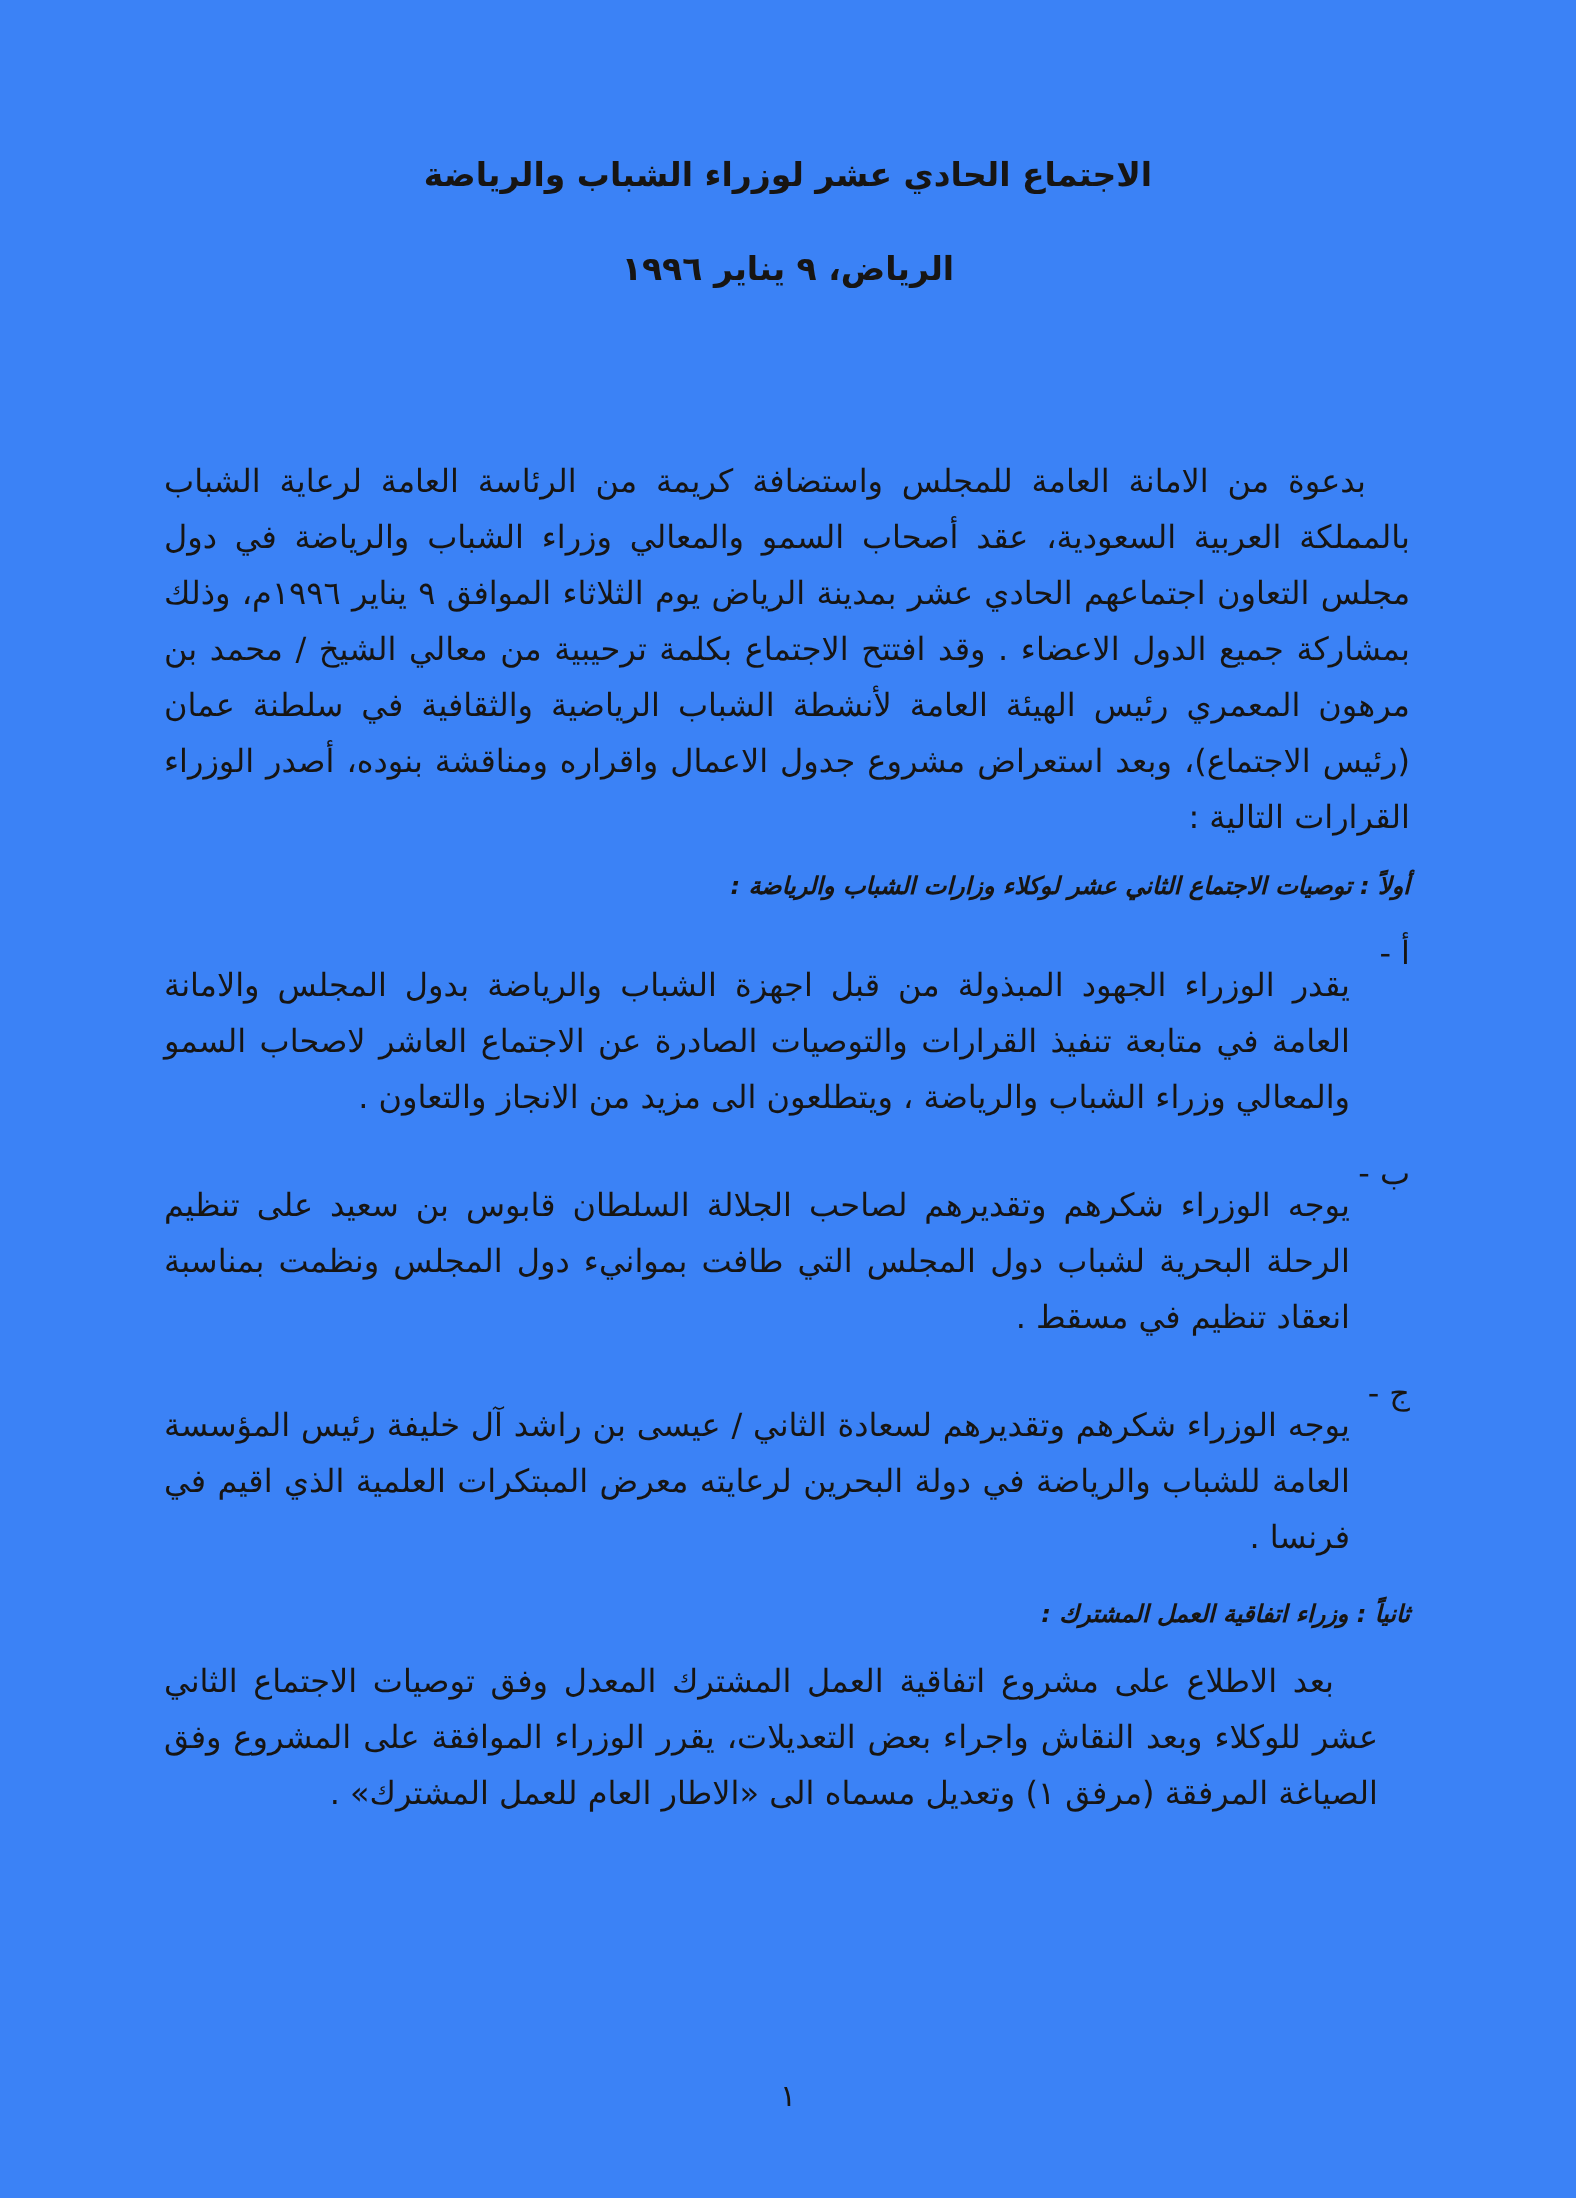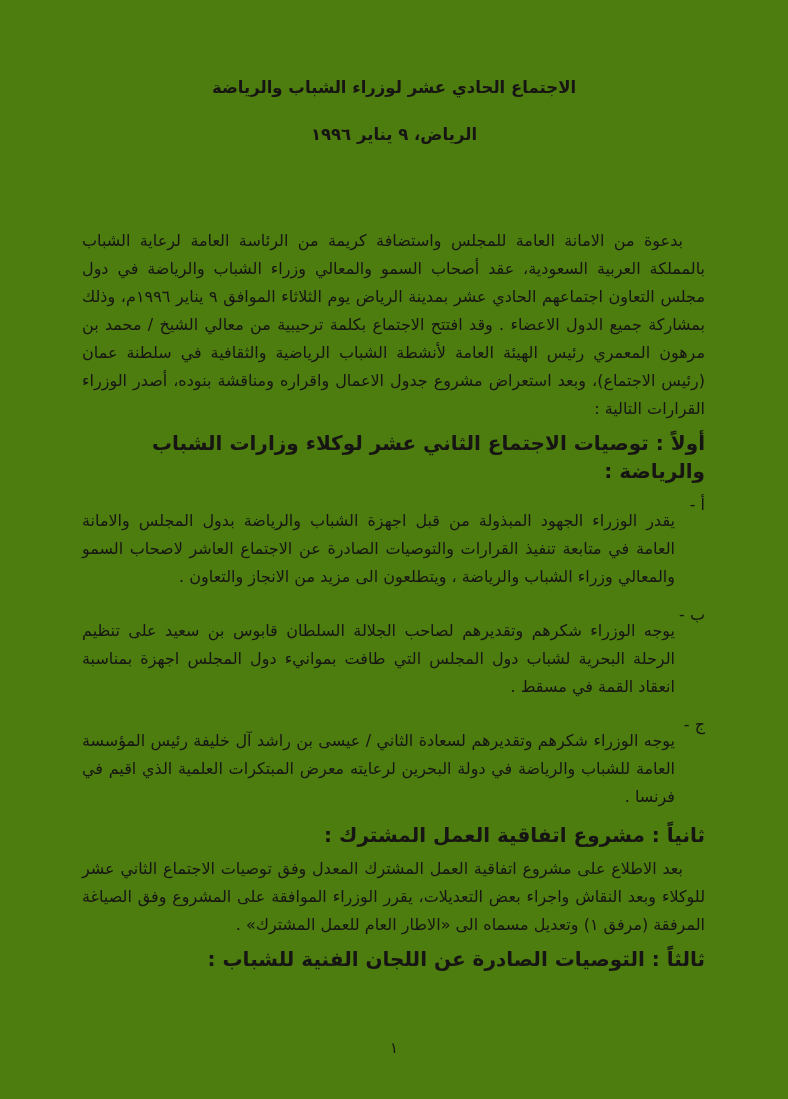--- a/index.html
+++ b/index.html
@@ -5,21 +5,21 @@
   html, body {
     margin: 0;
     padding: 0;
     background: #e8e8e8;
   }
   .page {
     position: relative;
     width: 788px;
     height: 1099px;
     margin: 0 auto;
-    background: #4d7c0f;
+    background: #3b82f6;
     color: #171513;
     font-family: "DejaVu Sans", sans-serif;
     direction: rtl;
     overflow: hidden;
     box-sizing: border-box;
   }
   .title-block {
     padding-top: 76px;
     text-align: center;
     font-weight: bold;
@@ -34,41 +34,42 @@
     font-size: 16px;
     line-height: 28px;
     text-align: justify;
     text-justify: inter-word;
   }
   .intro {
     margin: 0 0 6px 0;
     text-indent: 22px;
   }
   .section-heading {
-    font-size: 20px;
+    font-size: 12px;
     font-weight: bold;
     line-height: 28px;
     margin: 6px 0 6px 0;
     text-align: right;
+    font-style: italic;
   }
   .item {
     display: flex;
     margin: 6px 0 10px 0;
   }
   .item-marker {
     flex: 0 0 30px;
     white-space: nowrap;
   }
   .item-text {
     flex: 1;
     text-align: justify;
     margin-top: 16px;
   }
   .section-body {
-    margin: 0 0 6px 0;
+    margin: 0 16px 6px 0;
     text-indent: 22px;
   }
   .page-number {
     position: absolute;
     bottom: 42px;
     left: 0;
     right: 0;
     text-align: center;
     font-size: 15px;
   }
@@ -89,32 +90,31 @@
 
     <div class="section-heading">أولاً : توصيات الاجتماع الثاني عشر لوكلاء وزارات الشباب والرياضة :</div>
 
     <div class="item">
       <span class="item-marker">أ -</span>
       <span class="item-text">يقدر الوزراء الجهود المبذولة من قبل اجهزة الشباب والرياضة بدول المجلس والامانة العامة في متابعة تنفيذ القرارات والتوصيات الصادرة عن الاجتماع العاشر لاصحاب السمو والمعالي وزراء الشباب والرياضة ، ويتطلعون الى مزيد من الانجاز والتعاون .</span>
     </div>
 
     <div class="item">
       <span class="item-marker">ب -</span>
-      <span class="item-text">يوجه الوزراء شكرهم وتقديرهم لصاحب الجلالة السلطان قابوس بن سعيد على تنظيم الرحلة البحرية لشباب دول المجلس التي طافت بموانيء دول المجلس اجهزة بمناسبة انعقاد القمة في مسقط .</span>
+      <span class="item-text">يوجه الوزراء شكرهم وتقديرهم لصاحب الجلالة السلطان قابوس بن سعيد على تنظيم الرحلة البحرية لشباب دول المجلس التي طافت بموانيء دول المجلس ونظمت بمناسبة انعقاد تنظيم في مسقط .</span>
     </div>
 
     <div class="item">
       <span class="item-marker">ج -</span>
       <span class="item-text">يوجه الوزراء شكرهم وتقديرهم لسعادة الثاني / عيسى بن راشد آل خليفة رئيس المؤسسة العامة للشباب والرياضة في دولة البحرين لرعايته معرض المبتكرات العلمية الذي اقيم في فرنسا .</span>
     </div>
 
-    <div class="section-heading">ثانياً : مشروع اتفاقية العمل المشترك :</div>
+    <div class="section-heading">ثانياً : وزراء اتفاقية العمل المشترك :</div>
 
     <p class="section-body">بعد الاطلاع على مشروع اتفاقية العمل المشترك المعدل وفق توصيات الاجتماع الثاني عشر للوكلاء وبعد النقاش واجراء بعض التعديلات، يقرر الوزراء الموافقة على المشروع وفق الصياغة المرفقة (مرفق ١) وتعديل مسماه الى «الاطار العام للعمل المشترك» .</p>
 
-    <div class="section-heading">ثالثاً : التوصيات الصادرة عن اللجان الفنية للشباب :</div>
 
 
   </div>
 
   <div class="page-number">١</div>
 
 </div>
 
 </body></html>

